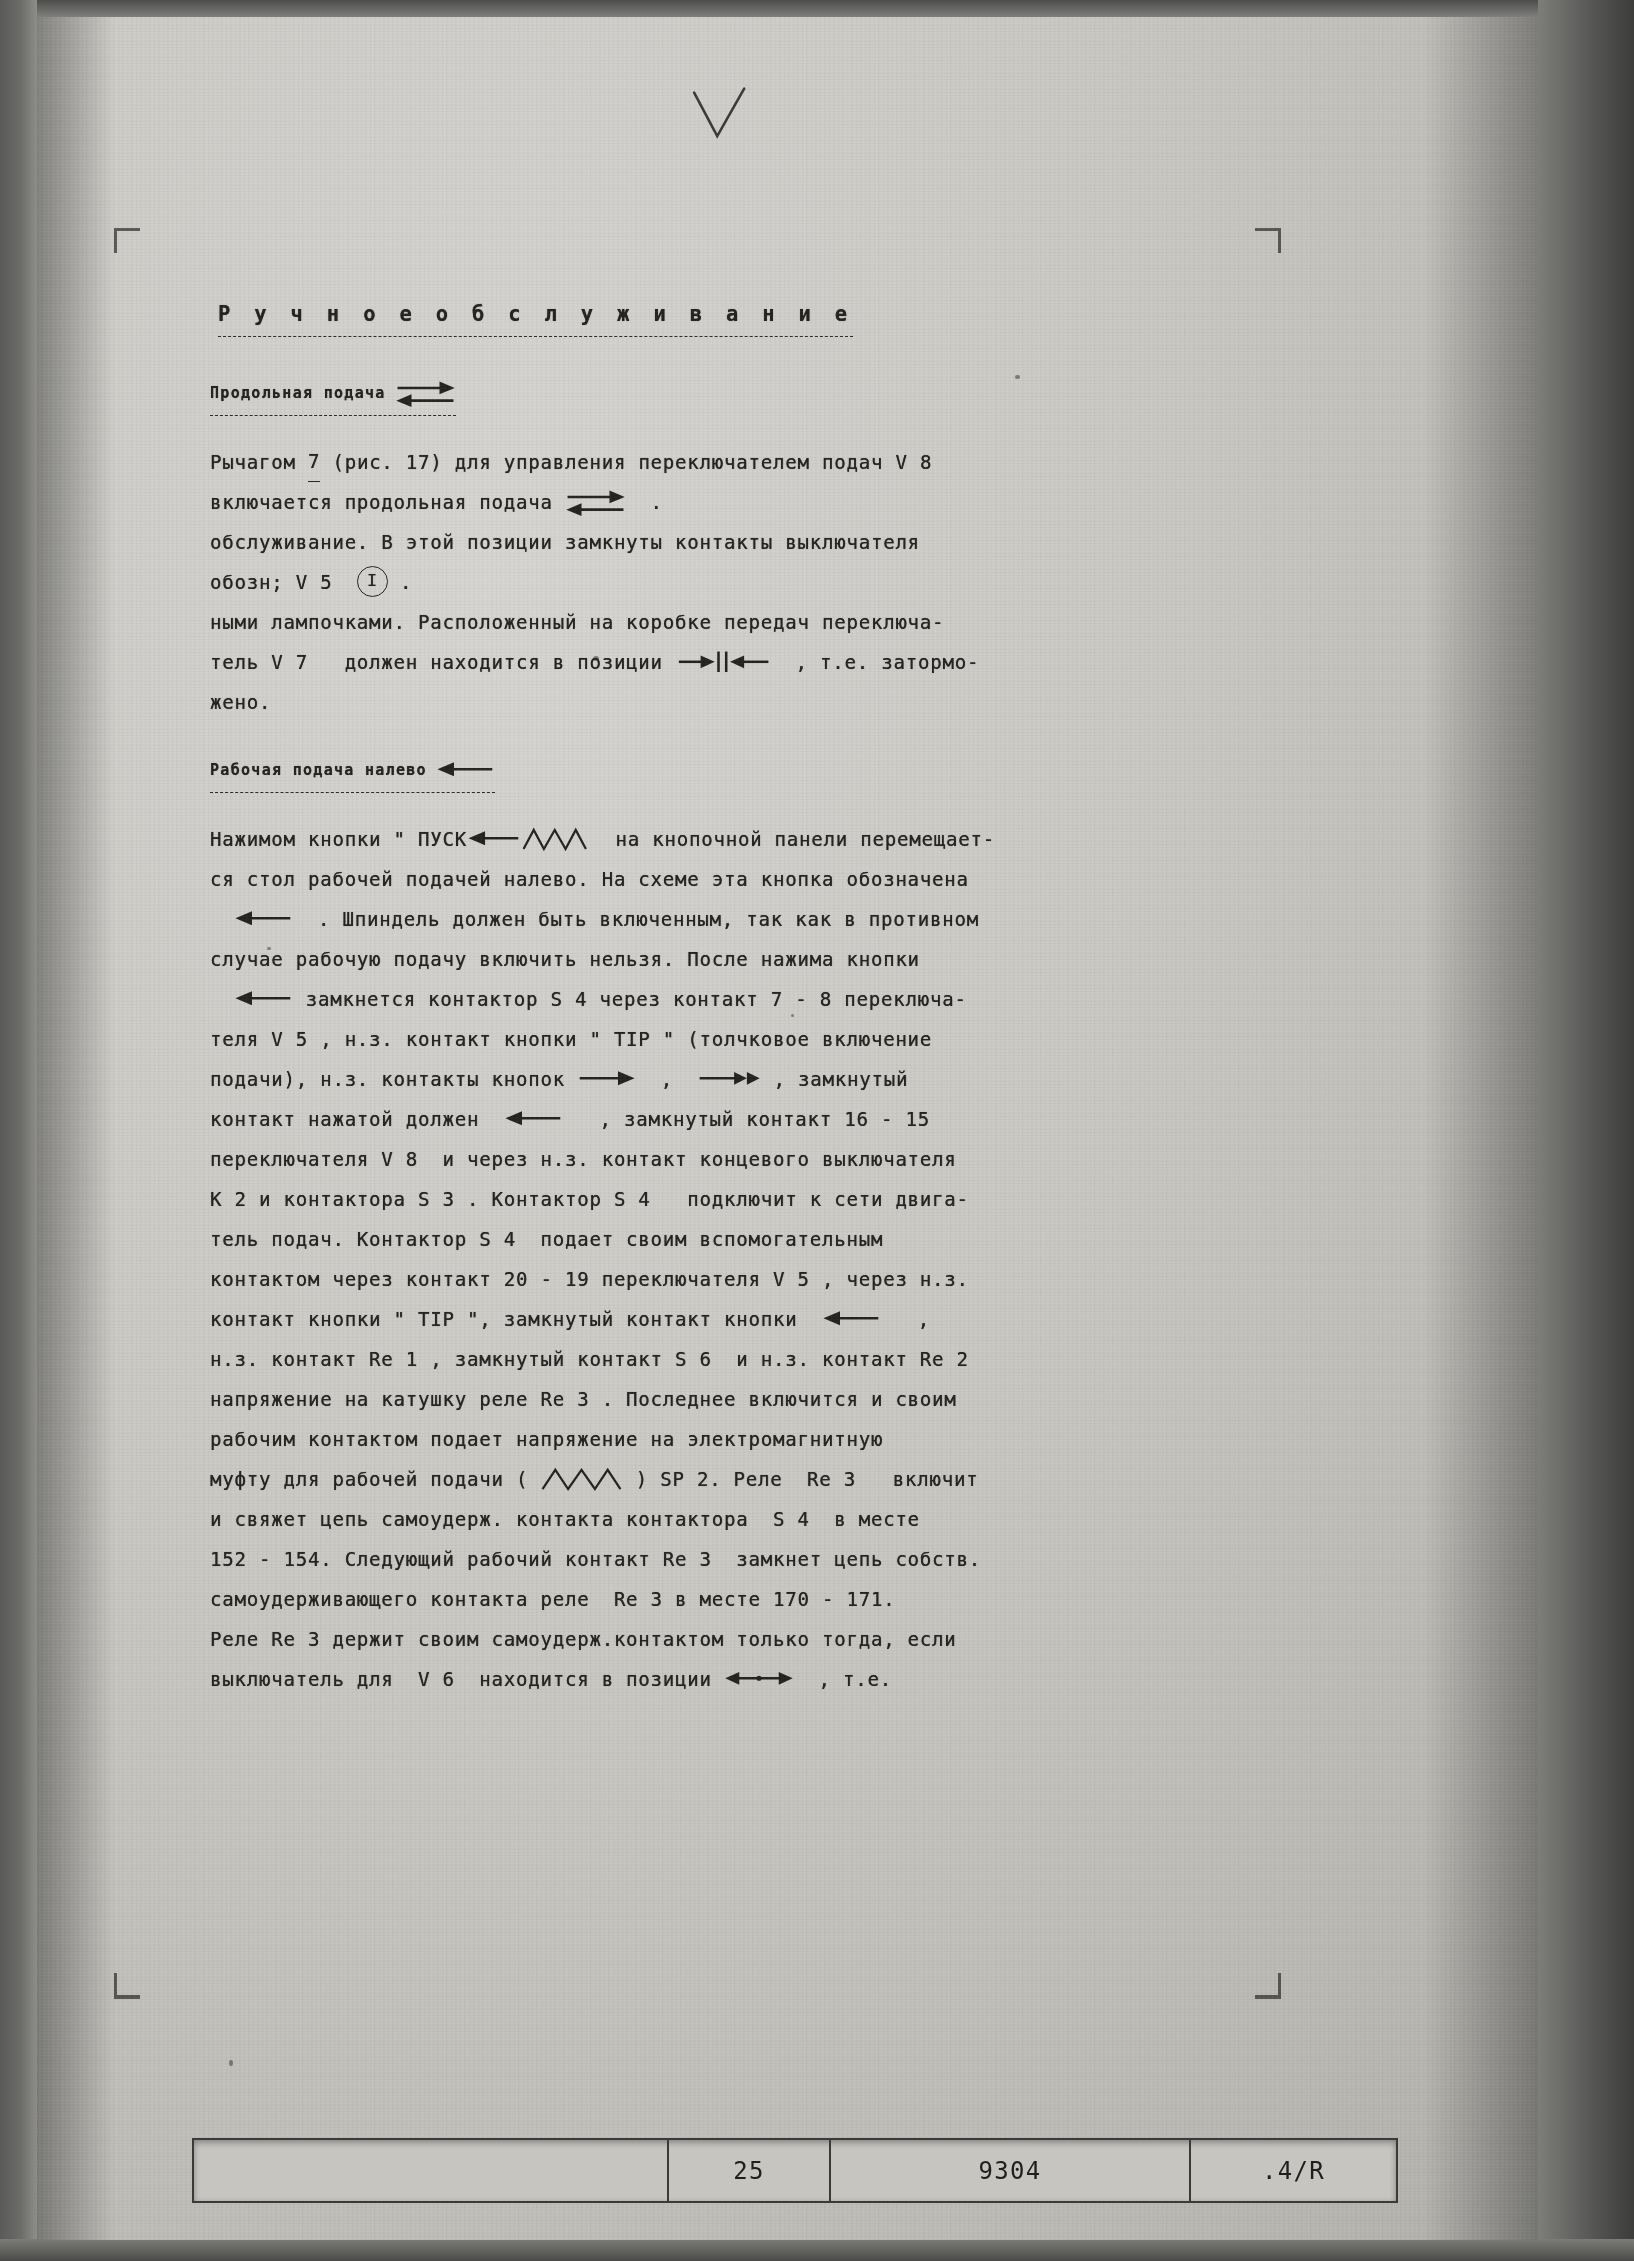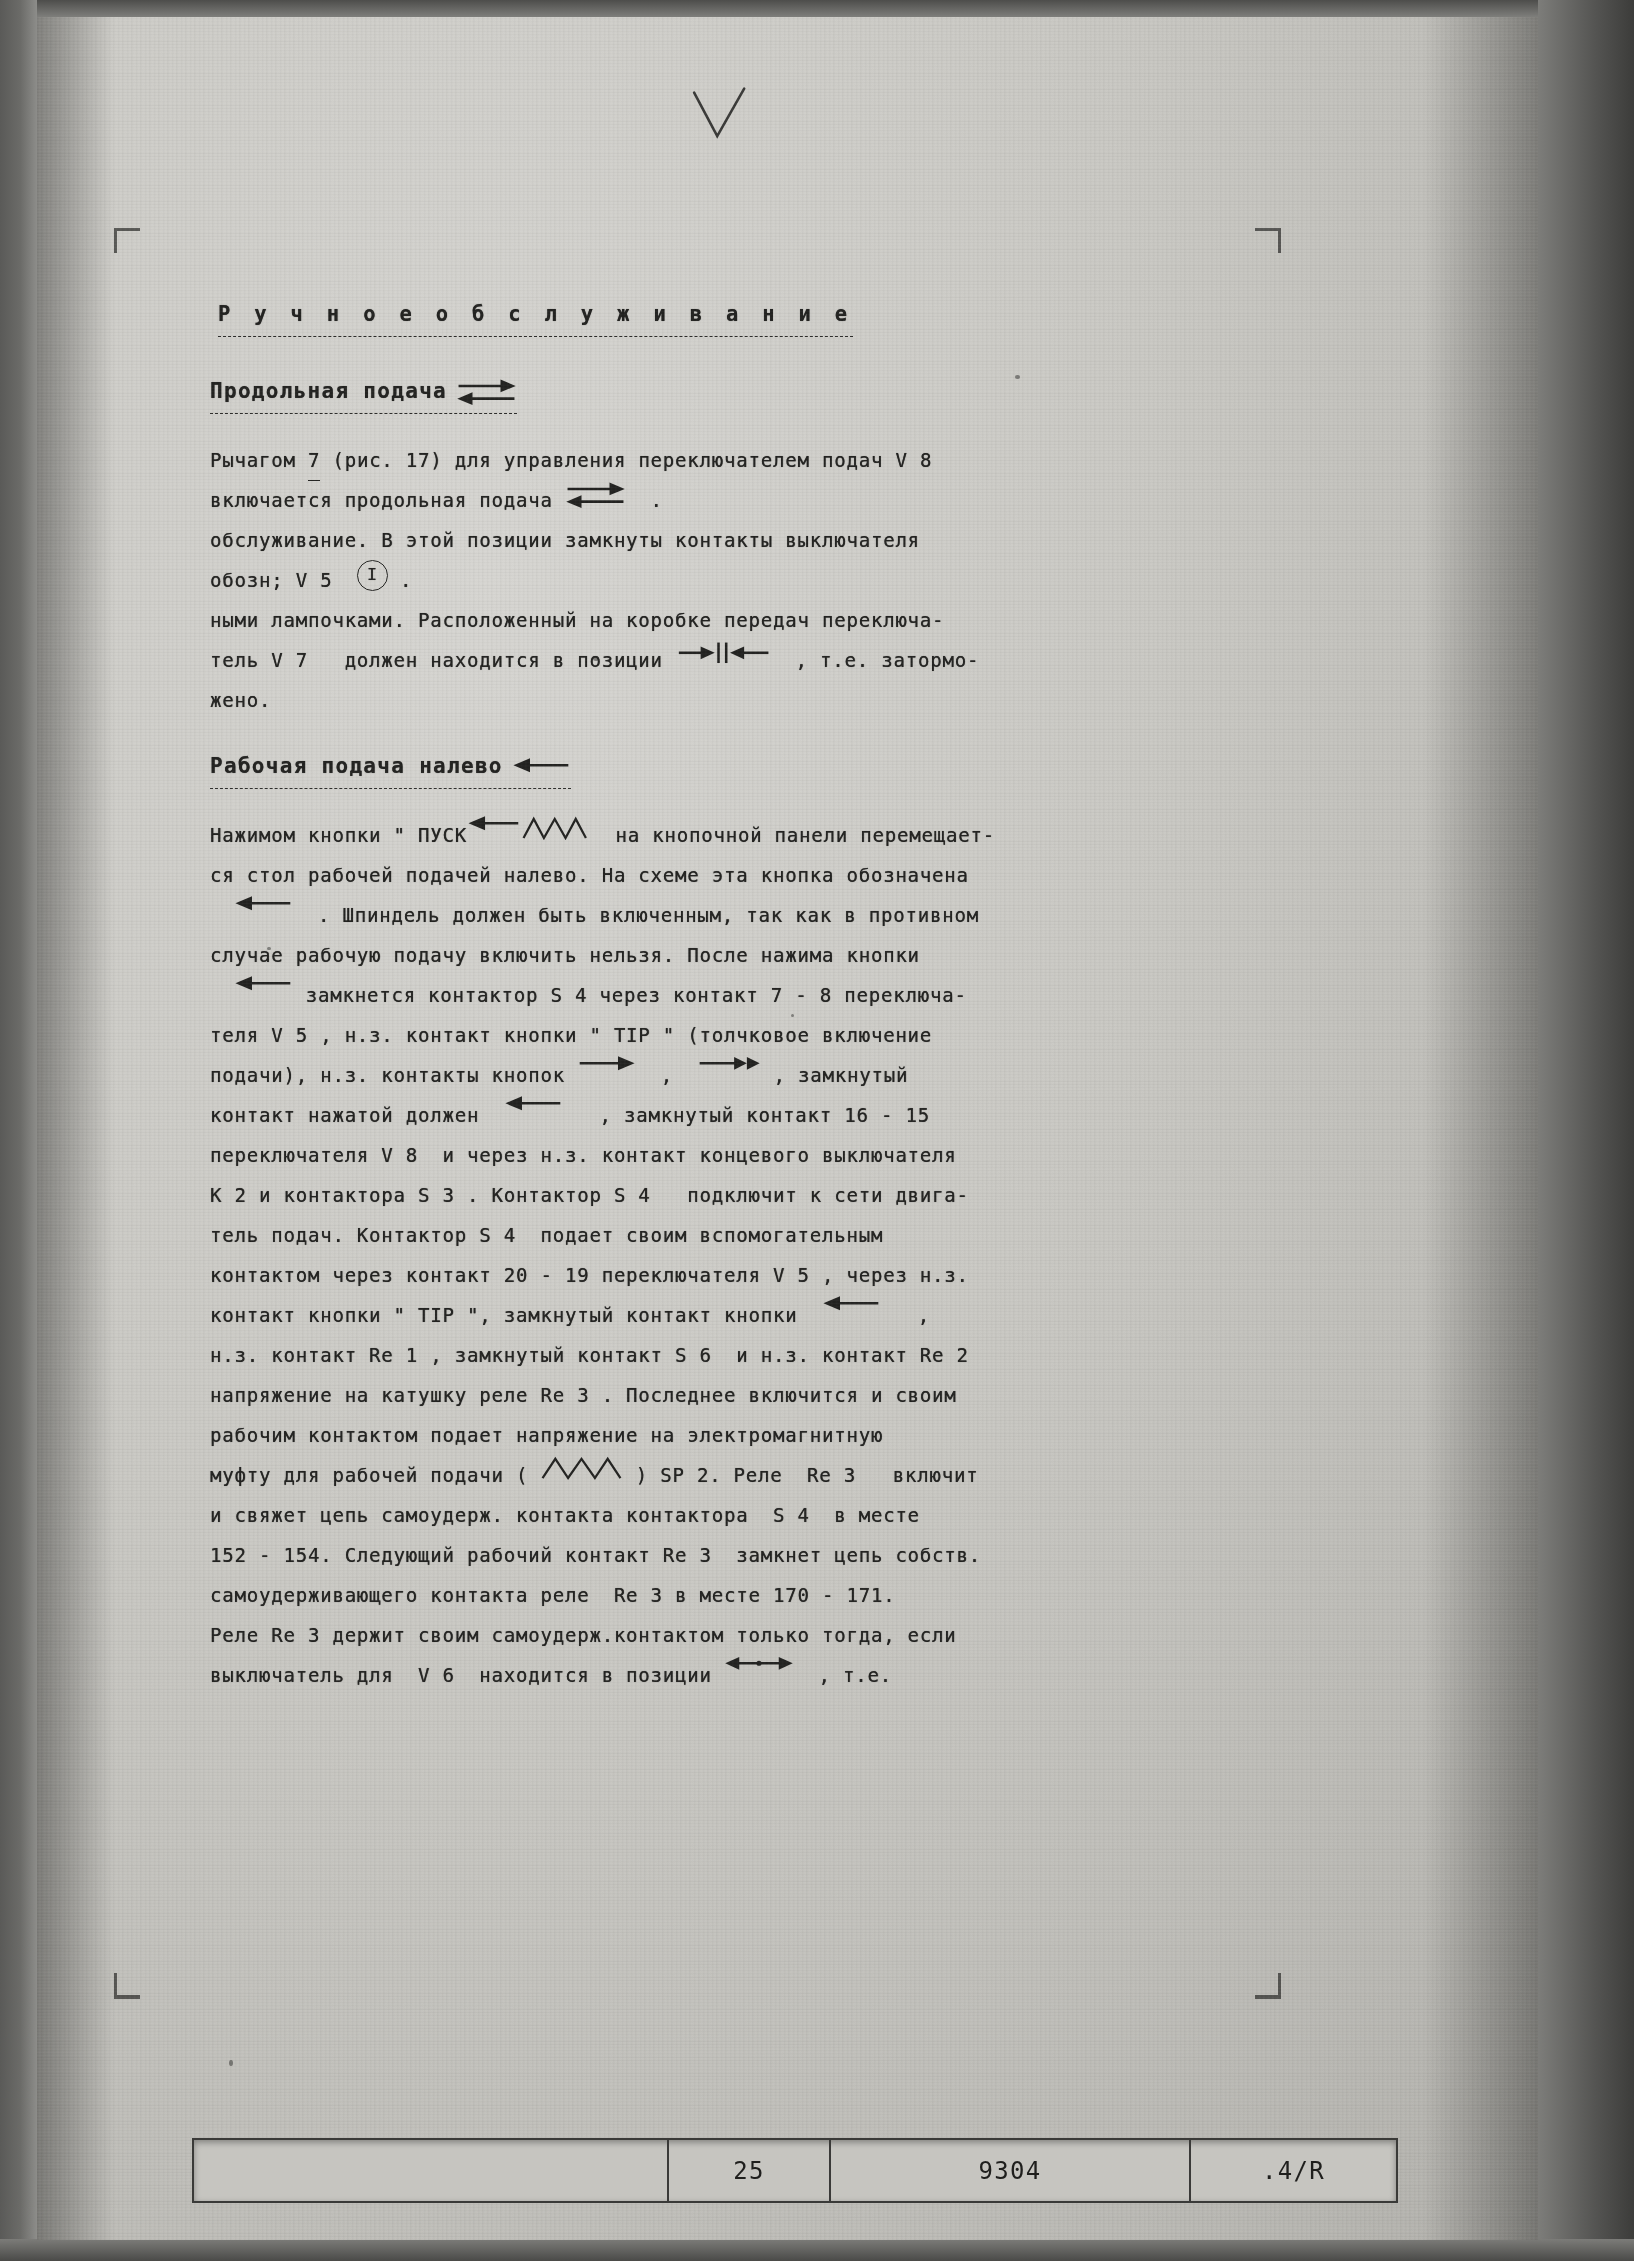--- a/index.html
+++ b/index.html
@@ -75,32 +75,32 @@
   #body{
     position:absolute;
     left:173px;top:269px;
     width:1202px;
     color:#232321;
     font-size:19px;
     letter-spacing:0.8px;
     line-height:40px;
     text-shadow:0 0 0.8px rgba(0,0,0,.55), 0.4px 0.3px 0.6px rgba(60,60,58,.35);
   }
-  .line{white-space:pre;height:40px;display:flex;align-items:flex-start;}
+  .line{white-space:pre;height:40px;display:flex;align-items:center;}
   .gap{height:25.6px;}
 
   h1.doc-title{
     margin:8px;font-size:20.5px;font-weight:700;
     letter-spacing:5.8px;
     border-bottom:1.9px dashed #2b2b29;
     display:inline-block;padding-bottom:2.6px;
     text-shadow:0 0 0.9px rgba(0,0,0,.6);
   }
   h2.sec{
-    margin:0;font-size:21px;font-weight:600;
+    margin:0;font-size:15px;font-weight:600;
     letter-spacing:1.3px;
     border-bottom:1.9px dashed #2b2b29;
     display:inline-flex;align-items:center;gap:9px;padding-bottom:2.6px;
     text-shadow:0 0 0.8px rgba(0,0,0,.6);
   }
   .u{border-bottom:1.3px solid #232321;}
 
   
   .sym{display:inline-block;vertical-align:middle;position:relative;}
   svg.sym{fill:none;stroke:#232321;stroke-width:4;}

